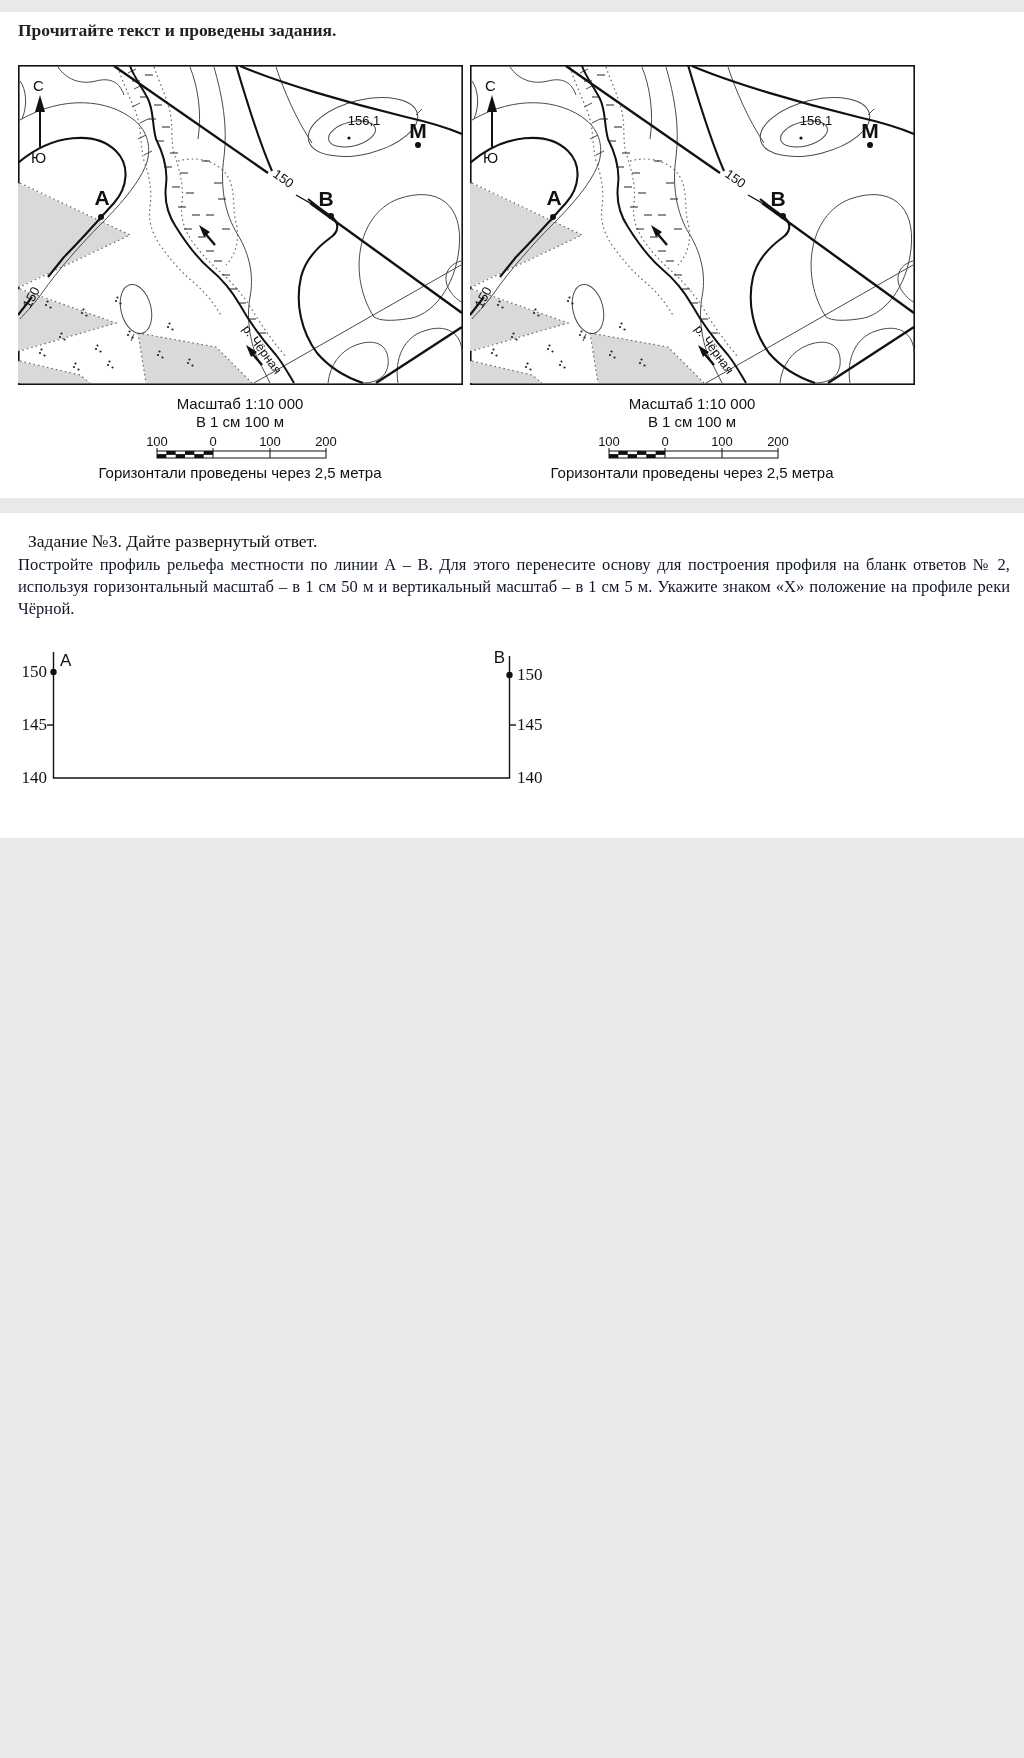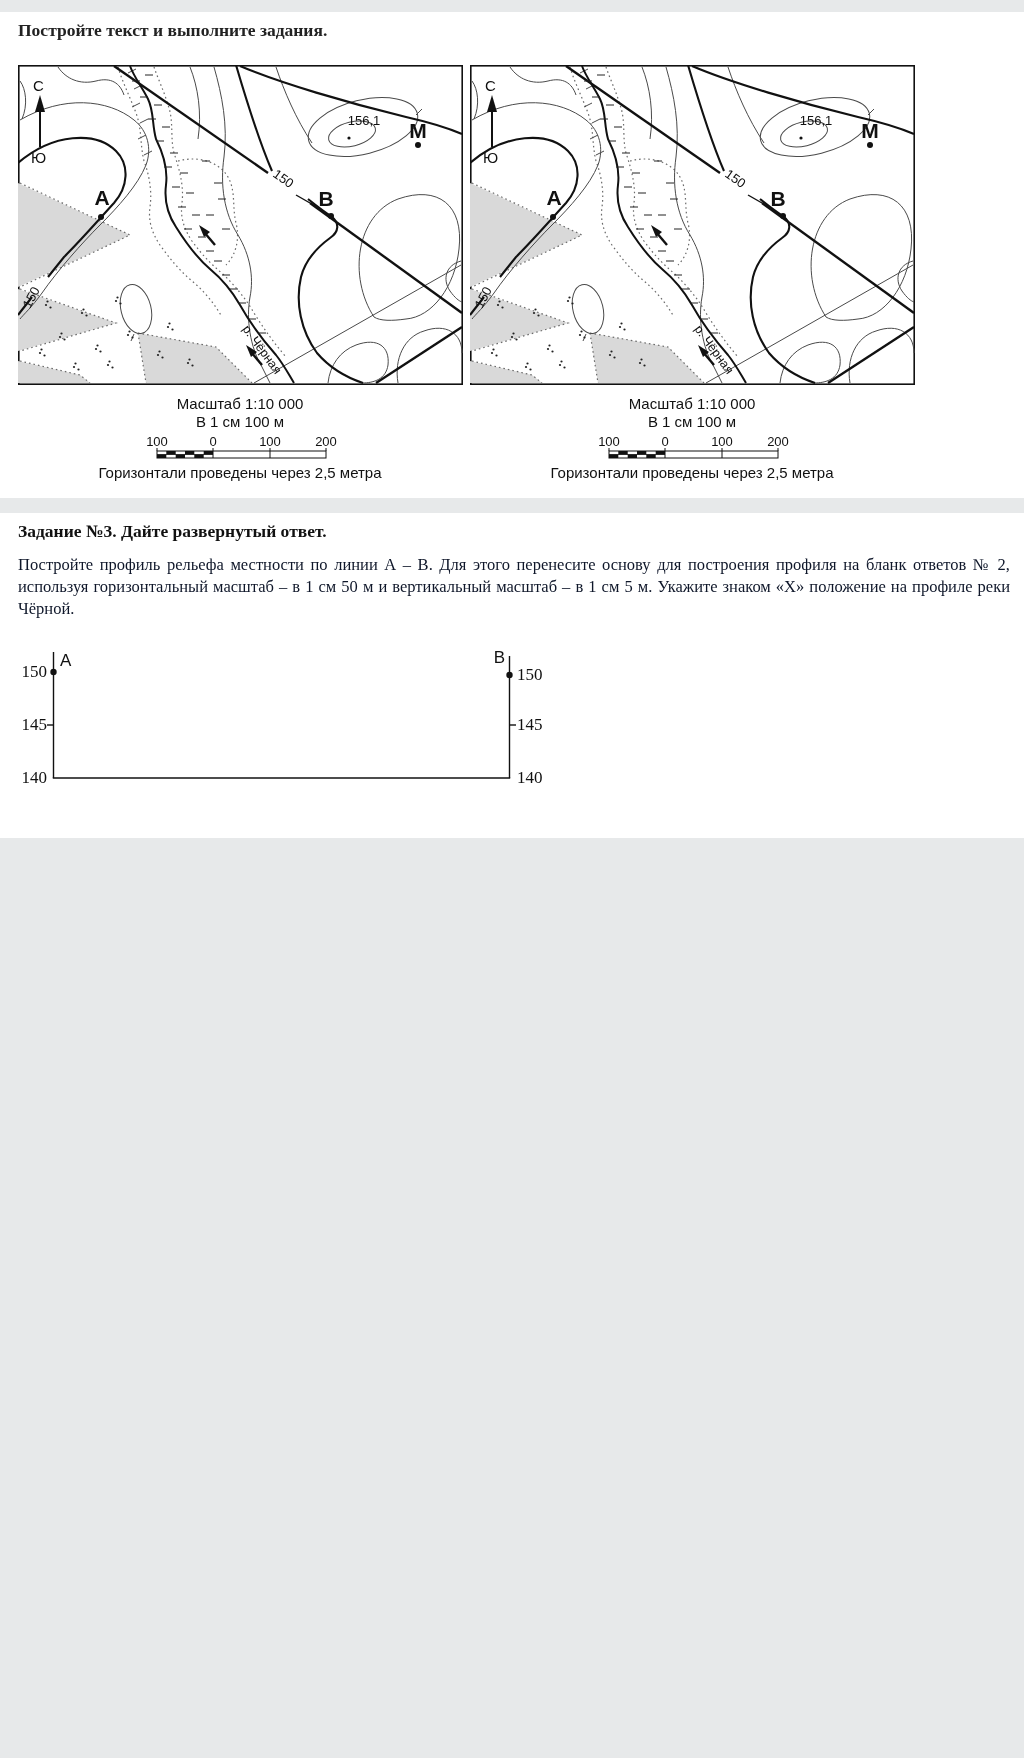--- a/index.html
+++ b/index.html
@@ -14,22 +14,22 @@
   .white-block.top{top:12px;height:486px;}
   .white-block.mid{top:513px;height:325px;}
   .page-instruction{
     position:absolute;top:20px;left:18px;margin:0;
     font-size:17.5px;font-weight:bold;color:#222;
   }
   .map-slot{position:absolute;top:65px;width:445px;height:420px;}
   .map-slot.first{left:18px;}
   .map-slot.second{left:470px;}
   .task-heading{
-    position:absolute;top:521px;left:18px;margin:0;
-    font-size:17.5px;font-weight:bold;color:#111;
+    position:absolute;top:521px;left:18px;margin:10px;
+    font-size:17.5px;font-weight:normal;color:#111;
   }
   .task-text{
     position:absolute;top:554px;left:18px;width:992px;margin:0;
     font-size:16.5px;line-height:22px;text-align:justify;color:#0f172a;
   }
   .profile-wrap{position:absolute;top:636px;left:0;}
   
   .mapborder{fill:#ffffff;stroke:#111;stroke-width:1.6;}
   .gfill{fill:#d9d9d9;stroke:none;}
   .dotted{fill:none;stroke:#6b6b6b;stroke-width:1.2;stroke-dasharray:1.6 3;}
@@ -50,21 +50,21 @@
   .ax{stroke:#111;stroke-width:1.4;fill:none;}
   .profnum{font-family:"Liberation Serif",serif;font-size:17px;fill:#111;}
   .profpt{font-family:"Liberation Sans",sans-serif;font-size:17px;fill:#111;}
 </style>
 </head>
 <body>
 
 <div class="white-block top"></div>
 <div class="white-block mid"></div>
 
-<h1 class="page-instruction">Постройте текст и выполните задания.</h1>
+<h1 class="page-instruction">Прочитайте текст и проведены задания.</h1>
 
 <div class="map-slot first">
 <svg width="445" height="420" viewBox="0 0 445 420">
   <defs>
     <g id="vdots">
           <circle r="1.1" fill="#222"></circle>
           <circle cx="4.5" cy="2.5" r="1.1" fill="#222"></circle>
           <circle cx="1.5" cy="-3.5" r="1.1" fill="#222"></circle>
         </g>
     <path id="mdash" d="M0,0 h8" class="md"></path>

